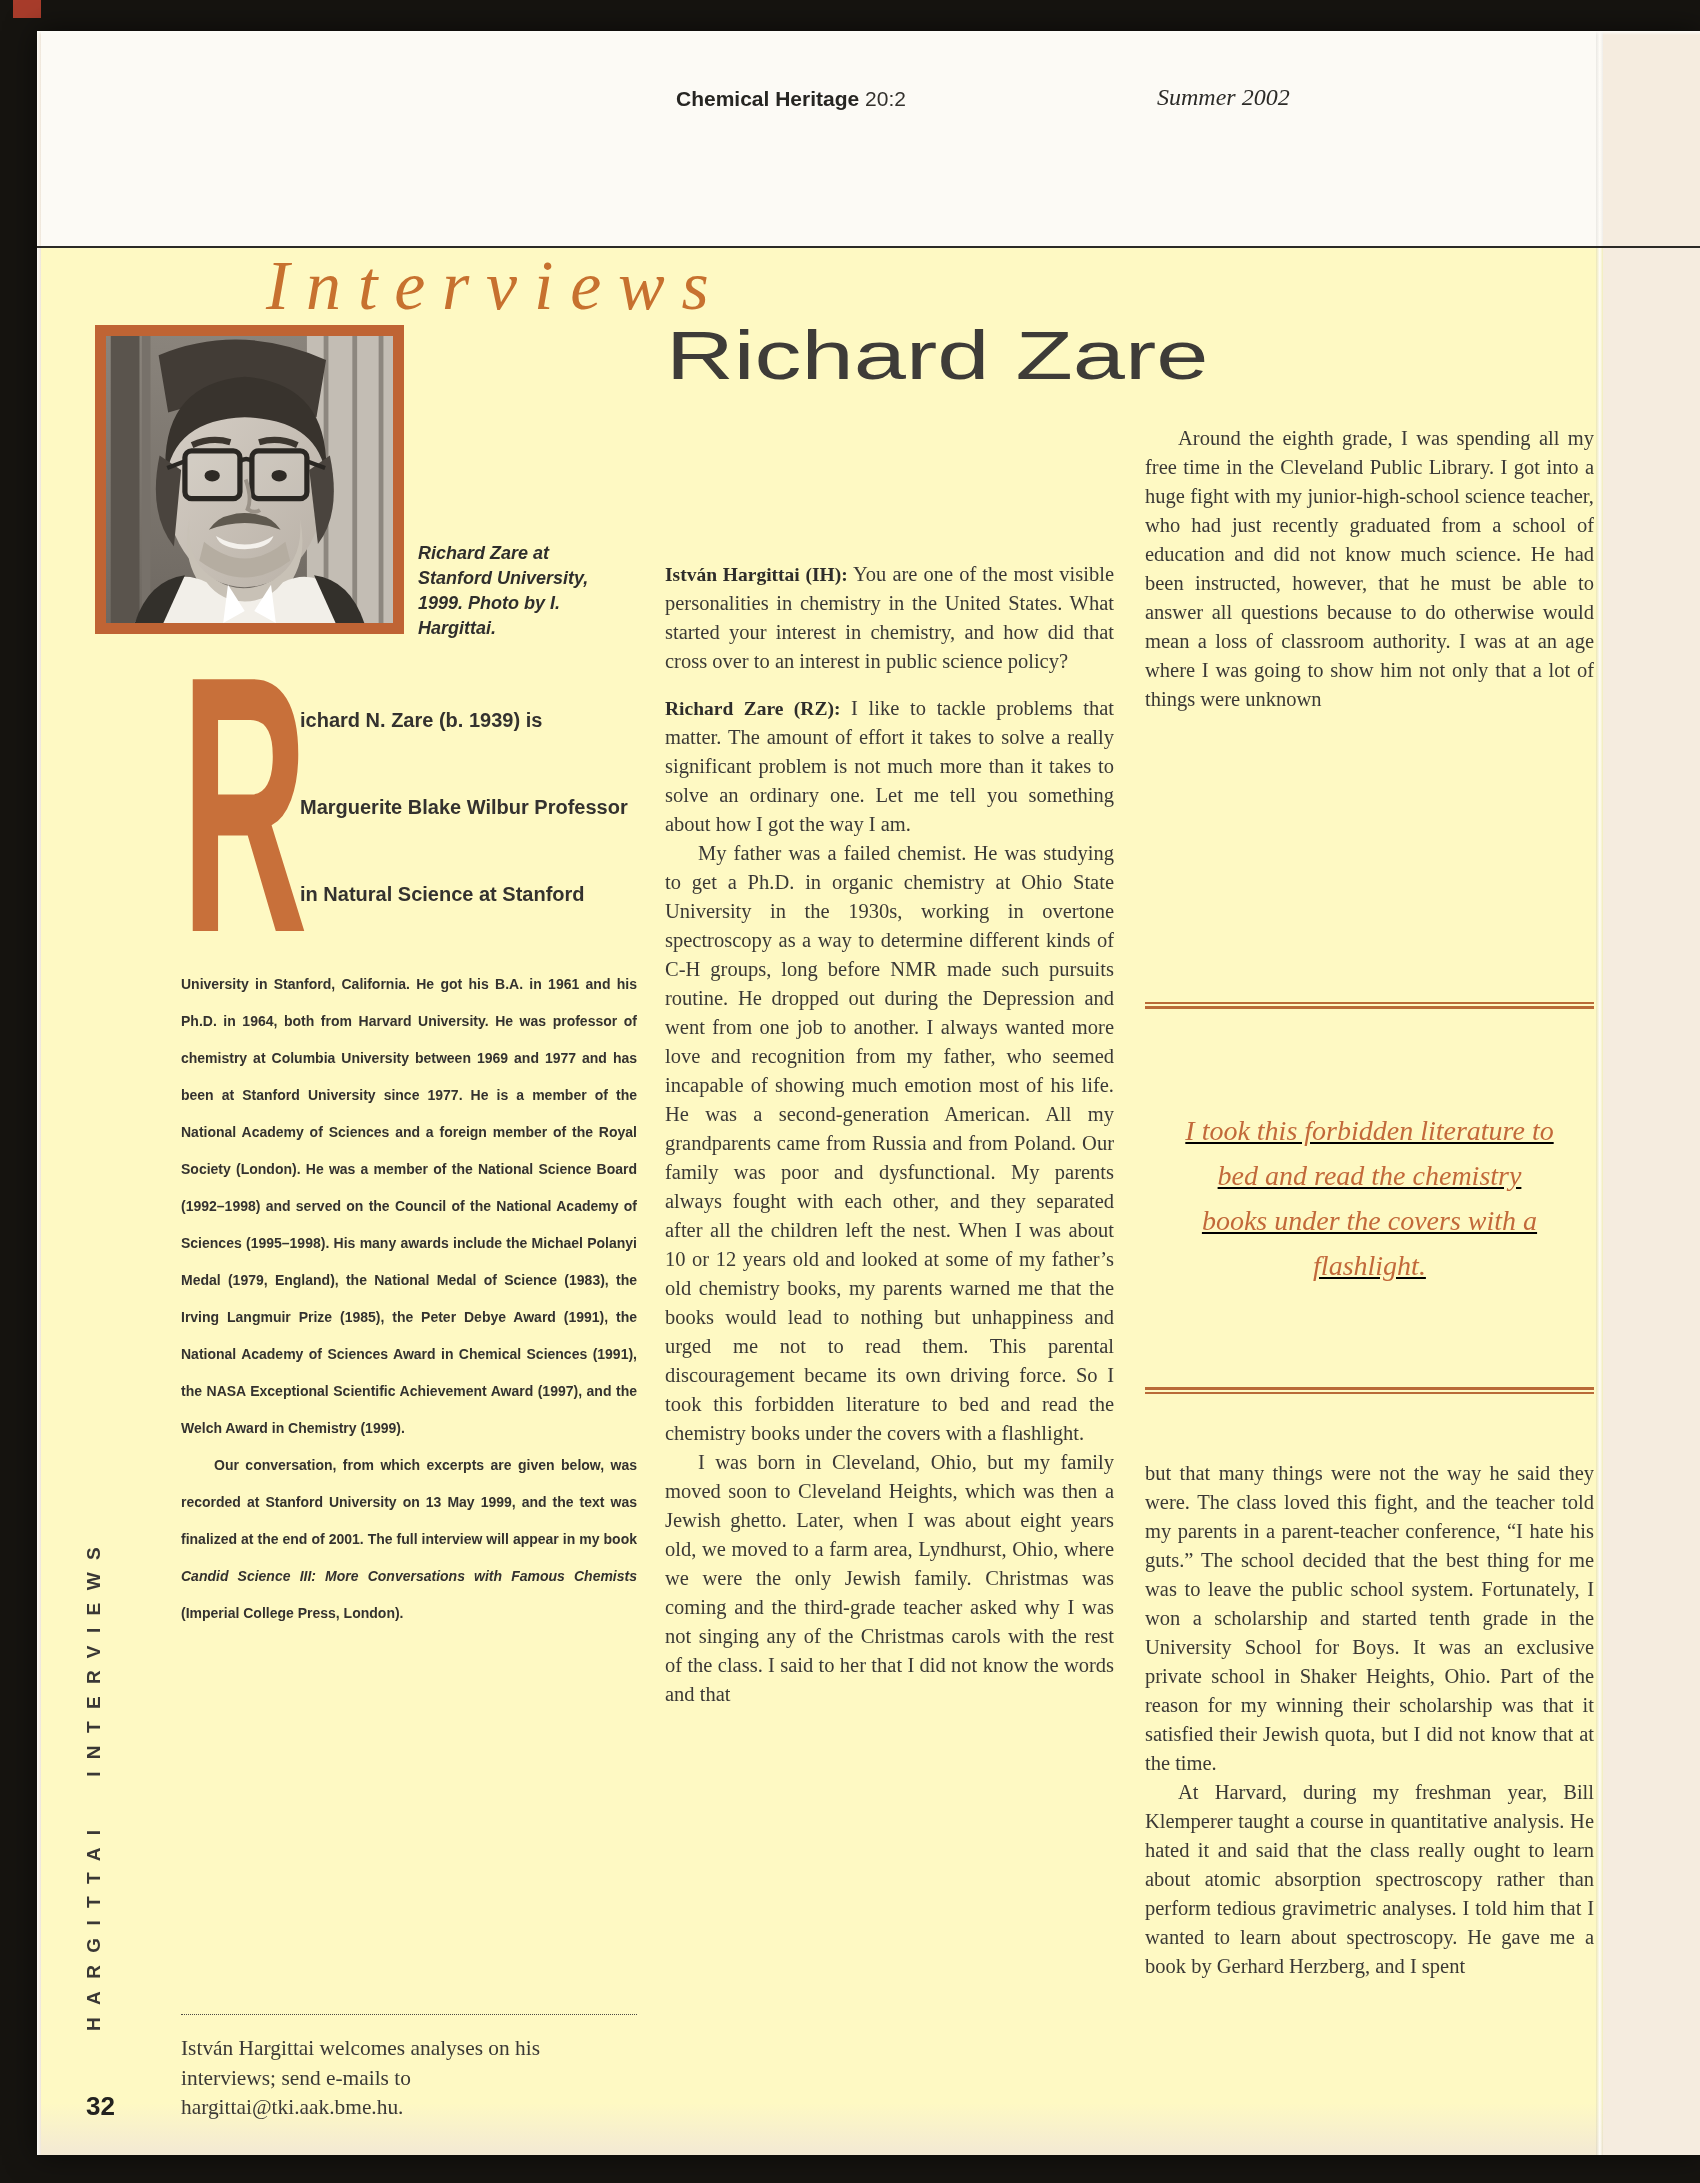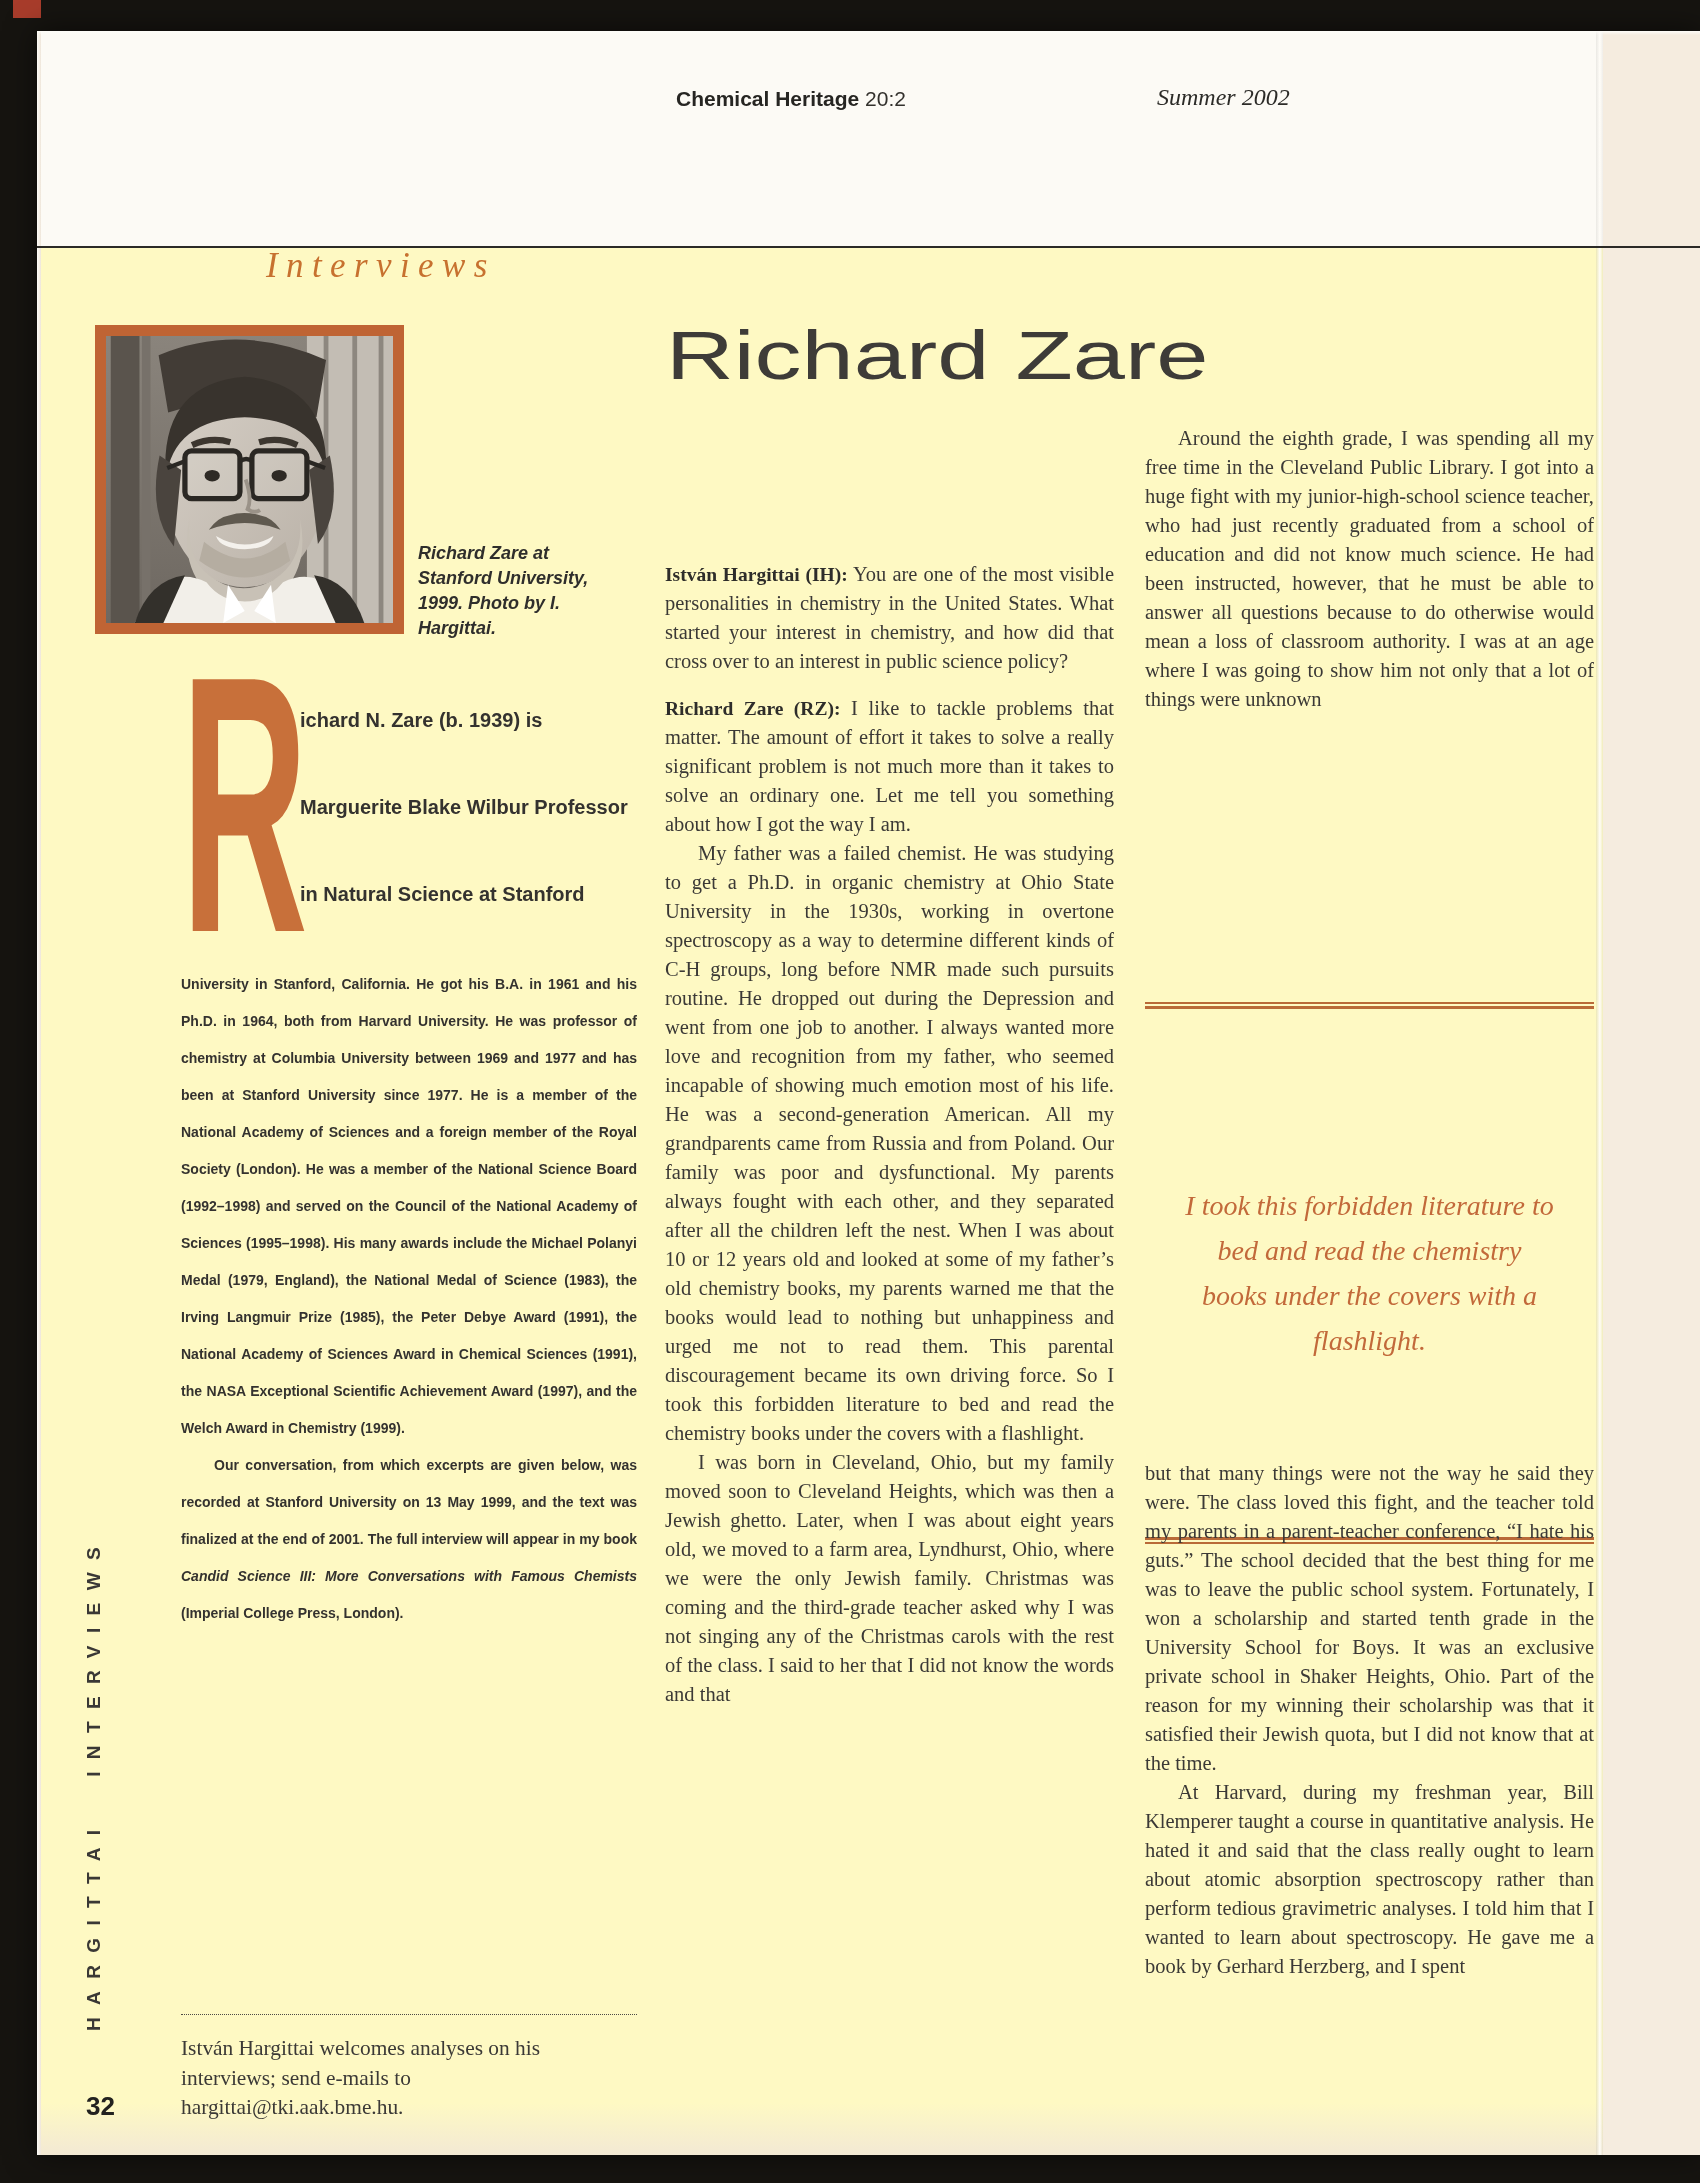--- a/index.html
+++ b/index.html
@@ -31,21 +31,21 @@
   .journal-line .jissue { font-weight:400; color:#33312d; }
   .season { position:absolute; left:1120px; top:53px; font-style:italic;
             font-size:24px; color:#2c2b28; }
 
   
   #masthead-rule { position:absolute; left:0; top:215px; width:1663px; height:1.9px;
                    background:#2b2a26; }
   .masthead-1 { position:absolute; left:170px; top:120px; font-size:77px;
                 color:#3a3937; letter-spacing:0.5px; z-index:3; }
   .masthead-2 { position:absolute; left:229px; top:215px; font-style:italic;
-                font-size:35px; letter-spacing:.24em; z-index:3; }
+                font-size:70px; letter-spacing:.24em; z-index:3; }
 
   
   .photo-frame { position:absolute; left:58px; top:294px; width:287px; height:287px;
                  border:11.4px solid #bf6434; background:#9a948c; }
   .photo-frame svg { display:block; width:100%; height:100%; }
   .photo-caption { position:absolute; left:381px; top:510px; width:209px;
                    font-family:"Liberation Sans",sans-serif; font-weight:700;
                    font-style:italic; font-size:18px; line-height:25px; color:#2f2e2c; }
 
   
@@ -85,22 +85,22 @@
   .col p { margin:0; }
   .col p.gap { margin-top:18px; }
   .col p.ind { text-indent:33px; }
   .lead { font-family:Liberation Serif, serif; font-weight:700;
           font-size:19.5px; color:#2e2d2a; }
   #col-mid { left:628px; top:529px; height:1574px; }
   #col-right-top { left:1108px; top:393px; height:578px; }
   #col-right-bottom { left:1108px; top:1428px; height:680px; }
 
   
-  .pullquote { position:absolute; left:1108px; top:971px; width:449px; height:542px;
-               display:flex; flex-direction:column; justify-content:space-between; }
+  .pullquote { position:absolute; left:1108px; top:971px; width:449px; height:392px;
+               display:flex; flex-direction:column; justify-content:space-between;text-decoration:underline; }
   .pq-rule-top { height:7.1px;
       background:linear-gradient(#b96a38 0 1.9px, rgba(0,0,0,0) 1.9px 3.8px, #b96a38 3.8px 7.1px); }
   .pq-rule-bottom { height:7.1px;
       background:linear-gradient(#b96a38 0 3.3px, rgba(0,0,0,0) 3.3px 5.2px, #b96a38 5.2px 7.1px); }
   .pq-text { align-self:center; max-width:376px; text-align:center;
              font-style:italic; font-size:28px; line-height:45px; }
 </style>
 </head>
 <body>
 

